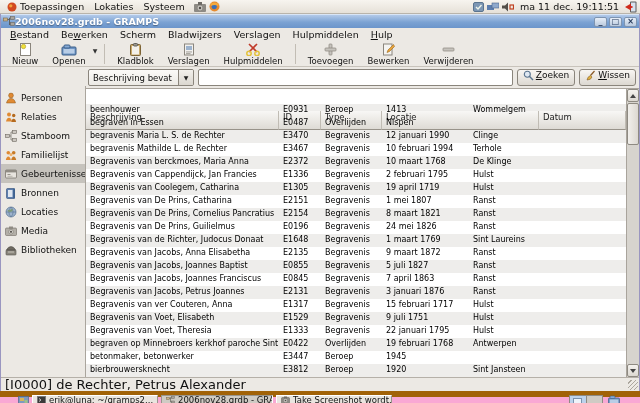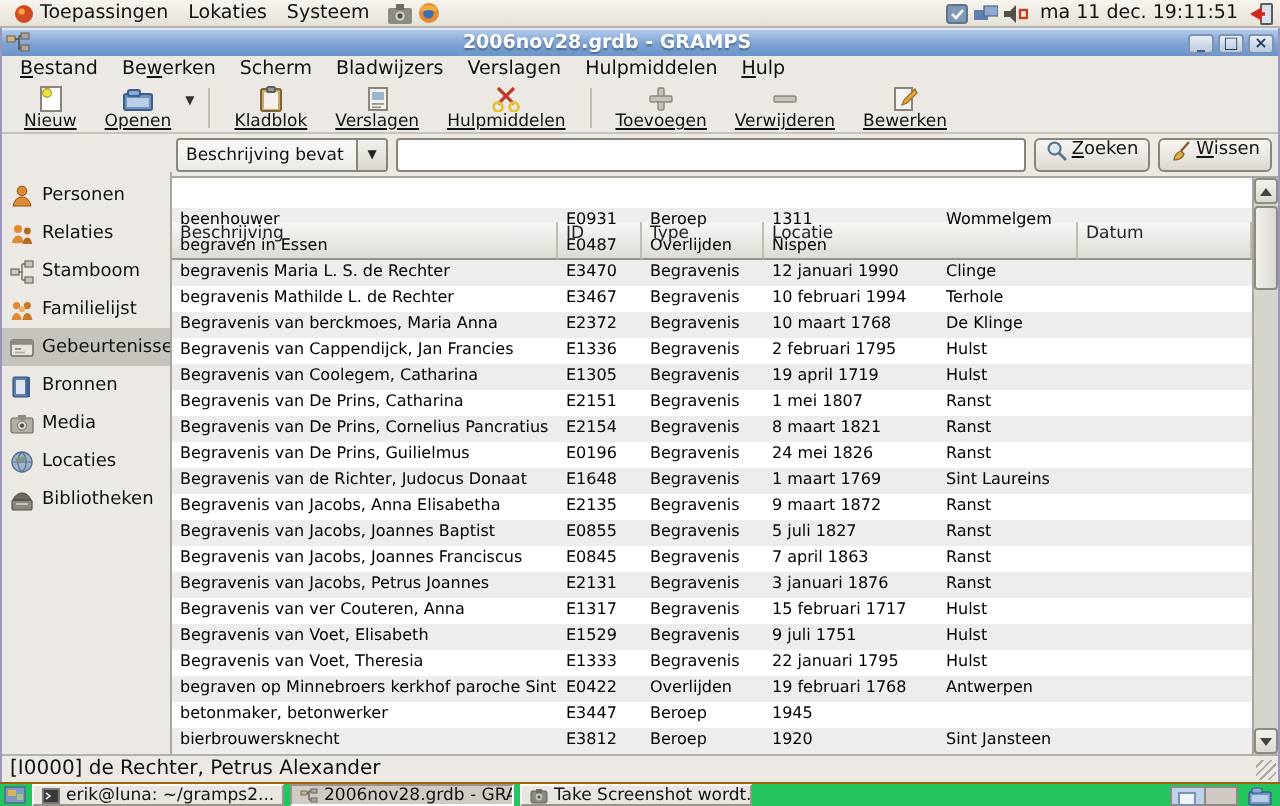--- a/index.html
+++ b/index.html
@@ -14,34 +14,34 @@
   .panel-menu { display:flex; align-items:center; gap:3px; padding:0 5px; height:100%; cursor:default; }
   .panel-right { margin-left:auto; display:flex; align-items:center; gap:3px; padding-right:1px; }
   .clock { font-size:9.5px; padding:0 3px; white-space:nowrap; }
 
   
   .window { position:absolute; top:14px; left:0; width:640px; height:377px;
     display:flex; flex-direction:column; background:#ece9e4; border:1px solid #9a96c0; border-top:none; border-bottom:none; }
   .titlebar { height:14px; flex:none; display:flex; align-items:center;
     background:linear-gradient(#b3cae9,#7ba2d3 55%,#6b95cb); border-top:1px solid #d9e5f5;
     padding:0 2px; }
-  .title-text { flex:1; text-align:center; color:#fff; font-weight:bold; font-size:9.5px;
+  .title-text { flex:1; text-align:left; color:#fff; font-weight:bold; font-size:9.5px;
     text-shadow:0 1px 1px rgba(0,0,0,.35); white-space:nowrap; overflow:hidden; }
   .win-btn { width:13px; height:10px; margin-left:2px; border:1px solid #7e94b0; border-radius:2px;
     background:linear-gradient(#e7eef8,#b9c9dd); color:#24395a; font-size:8px; line-height:8px;
     display:flex; align-items:center; justify-content:center; font-weight:bold; cursor:default; }
 
   .menubar { height:13px; flex:none; display:flex; align-items:center; font-size:9.5px;
     background:#ece9e4; padding-left:3px; }
   .menubar .mitem { padding:0 6px; height:100%; display:flex; align-items:center; cursor:default; }
 
   .toolbar { height:26px; flex:none; display:flex; align-items:flex-start; background:#ece9e4;
     border-bottom:1px solid #c8c3bb; padding:1px 4px 0 4px; }
   .tbtn { display:flex; flex-direction:column; align-items:center; justify-content:flex-start;
-    font-size:8.5px; padding:1px 7px 0 7px; height:24px; border-radius:2px; cursor:default;text-decoration:underline; }
+    font-size:8.5px; padding:1px 7px 0 7px; height:24px; border-radius:2px; cursor:default; }
   .tbtn .ticon { height:13px; display:flex; align-items:center; }
   .tsep { width:1px; height:20px; background:#c2bdb4; margin:2px 5px 0 5px; }
   .drop-arrow { font-size:6px; color:#333; padding:5px 2px 0 0; }
 
   .main { flex:1; display:flex; min-height:0; }
 
   
   .sidebar { width:85px; flex:none; background:#ece9e4; border-right:1px solid #aaa59d; padding-top:2px;margin-top:19px; }
   .side-item { height:19px; display:flex; align-items:center; gap:4px; padding:0 2px 0 4px;
     font-size:9px; white-space:nowrap; overflow:hidden; cursor:default; }
@@ -82,27 +82,27 @@
     border-left:1px solid #a9a49c; }
   .sbtn { position:absolute; left:0; right:0; height:13px; background:linear-gradient(#f4f2ee,#dcd8d1);
     border:1px solid #8e8a82; border-radius:2px; display:flex; align-items:center; justify-content:center; }
   .sbtn.up { top:0; } .sbtn.down { bottom:0; }
   .tri-up { width:0; height:0; border-left:3px solid transparent; border-right:3px solid transparent; border-bottom:4px solid #444; }
   .tri-down { width:0; height:0; border-left:3px solid transparent; border-right:3px solid transparent; border-top:4px solid #444; }
   .sthumb { position:absolute; left:0; right:0; top:14px; height:42px;
     background:linear-gradient(90deg,#f1efeb,#dcd8d1); border:1px solid #8e8a82; border-radius:2px; }
 
   .statusbar { height:14px; flex:none; background:#ece9e4; border-top:1px solid #b5b0a8;
-    font-size:10px; display:flex; align-items:center; padding-left:4px; position:relative; }
+    font-size:13px; display:flex; align-items:center; padding-left:4px; position:relative; }
   .grip { position:absolute; right:1px; bottom:1px; width:10px; height:10px;
     background:repeating-linear-gradient(135deg, transparent 0 2px, #aca79e 2px 3px); }
 
   
-  .taskbar { position:absolute; bottom:0; left:0; right:0; height:12px; background:#22c55e;
-    border-top:1px solid #a16207; display:flex; align-items:center; gap:3px; padding:0 2px; z-index:30; }
+  .taskbar { position:absolute; bottom:0; left:0; right:0; height:12px; background:#f9a8d4;
+    border-top:6px solid #a16207; display:flex; align-items:center; gap:3px; padding:0 18px; z-index:30; }
   .task { height:11px; display:flex; align-items:center; gap:3px; padding:0 4px; font-size:8.5px;
     border:1px solid; border-color:#fff #9a958c #9a958c #fff; background:#e9e5df;
     white-space:nowrap; overflow:hidden; cursor:default; }
   .task.active { background:#cfcbc4; border-color:#9a958c #fff #fff #9a958c; }
   .t1 { width:126px; } .t2 { width:112px; } .t3 { width:116px; }
   .ws-switch { margin-left:auto; display:flex; border:1px solid #8e8a82; height:10px; }
   .ws { width:16px; height:100%; background:#cfcbc4; position:relative; }
   .ws.active { background:#bcd2ec; }
   .ws.active::after { content:""; position:absolute; left:3px; top:2px; width:7px; height:5px;
     background:#eef3fa; border:1px solid #7b92ad; }
@@ -250,33 +250,33 @@
             <svg class="i" width="13" height="13" viewBox="0 0 13 13">
               <rect x="5" y="1" width="3" height="11" rx="0.8" fill="#c6c3bd" stroke="#8a857c" stroke-width="0.7"></rect>
               <rect x="1" y="5" width="11" height="3" rx="0.8" fill="#c6c3bd" stroke="#8a857c" stroke-width="0.7"></rect>
             </svg>
           </span>
         <span>Toevoegen</span>
       </div>
       <div class="tbtn">
         <span class="ticon">
             <svg class="i" width="13" height="13" viewBox="0 0 13 13">
-              <rect x="1" y="5" width="11" height="3" rx="0.8" fill="#c6c3bd" stroke="#8a857c" stroke-width="0.7"></rect>
-            </svg>
-          </span>
-        <span>Verwijderen</span>
-      </div>
-      <div class="tbtn">
-        <span class="ticon">
-            <svg class="i" width="13" height="13" viewBox="0 0 13 13">
               <rect x="1.5" y="1" width="8.5" height="11" fill="#f5f4f1" stroke="#8a857c"></rect>
               <path d="M11.5 1.5 L6 7 L5 9.5 L7.5 8.5 L12.5 3.5 Z" fill="#e8a33c" stroke="#9a6a1e" stroke-width="0.6"></path>
             </svg>
           </span>
         <span>Bewerken</span>
+      </div>
+      <div class="tbtn">
+        <span class="ticon">
+            <svg class="i" width="13" height="13" viewBox="0 0 13 13">
+              <rect x="1" y="5" width="11" height="3" rx="0.8" fill="#c6c3bd" stroke="#8a857c" stroke-width="0.7"></rect>
+            </svg>
+          </span>
+        <span>Verwijderen</span>
       </div>
     </div>
 
     <div class="main">
 
       <div class="sidebar">
         <div class="side-item">
           <svg class="i" width="12" height="12" viewBox="0 0 12 12">
               <circle cx="6" cy="3.5" r="2.4" fill="#e08a33" stroke="#8c5618" stroke-width="0.5"></circle>
               <path d="M1.5 11 q1 -4.5 4.5 -4.5 q3.5 0 4.5 4.5 z" fill="#e08a33" stroke="#8c5618" stroke-width="0.5"></path>
@@ -323,34 +323,34 @@
         <div class="side-item">
           <svg class="i" width="12" height="12" viewBox="0 0 12 12">
               <rect x="1.5" y="1.5" width="8" height="10" rx="1" fill="#5d7eae" stroke="#2f4e78" stroke-width="0.6"></rect>
               <rect x="8.2" y="1.5" width="1.8" height="10" fill="#3f618e"></rect>
               <rect x="3" y="3" width="4.5" height="7" fill="#dfe6ef"></rect>
             </svg>
           <span>Bronnen</span>
         </div>
         <div class="side-item">
           <svg class="i" width="12" height="12" viewBox="0 0 12 12">
+              <circle cx="6" cy="6" r="5" fill="#9db3cd" stroke="#55708f" stroke-width="0.7"></circle>
+              <path d="M1 6 h10 M6 1 a7 7 0 0 1 0 10 M6 1 a7 7 0 0 0 0 10" stroke="#55708f" stroke-width="0.6" fill="none"></path>
+              <path d="M2.5 3.5 q2 1.5 3 0 q1.5 -1 2.5 0.5 q-1 2 -3 2 q-2.5 0 -2.5 -2.5" fill="#7d9a78"></path>
+            </svg>
+          <span>Locaties</span>
+        </div>
+        <div class="side-item">
+          <svg class="i" width="12" height="12" viewBox="0 0 12 12">
               <rect x="0.5" y="3" width="11" height="7.5" rx="1" fill="#b3afa7" stroke="#6e6a62" stroke-width="0.6"></rect>
               <rect x="4" y="1.5" width="4" height="2.5" fill="#8f8b83"></rect>
               <circle cx="6" cy="6.8" r="2.3" fill="#dcd9d3" stroke="#6e6a62" stroke-width="0.5"></circle>
               <circle cx="6" cy="6.8" r="1.1" fill="#55524c"></circle>
             </svg>
           <span>Media</span>
-        </div>
-        <div class="side-item">
-          <svg class="i" width="12" height="12" viewBox="0 0 12 12">
-              <circle cx="6" cy="6" r="5" fill="#9db3cd" stroke="#55708f" stroke-width="0.7"></circle>
-              <path d="M1 6 h10 M6 1 a7 7 0 0 1 0 10 M6 1 a7 7 0 0 0 0 10" stroke="#55708f" stroke-width="0.6" fill="none"></path>
-              <path d="M2.5 3.5 q2 1.5 3 0 q1.5 -1 2.5 0.5 q-1 2 -3 2 q-2.5 0 -2.5 -2.5" fill="#7d9a78"></path>
-            </svg>
-          <span>Locaties</span>
         </div>
         <div class="side-item">
           <svg class="i" width="12" height="12" viewBox="0 0 12 12">
               <rect x="1" y="6" width="10" height="5" rx="0.8" fill="#8a867c" stroke="#55524a" stroke-width="0.6"></rect>
               <path d="M1.5 6 q1.5 -3.5 4.5 -3.5 q3 0 4.5 3.5 z" fill="#6e6a60" stroke="#44423c" stroke-width="0.5"></path>
               <rect x="3" y="7.5" width="6" height="1" fill="#c6c2b8"></rect>
             </svg>
           <span>Bibliotheken</span>
         </div>
       </div>
@@ -385,21 +385,21 @@
             <div class="hcell c-id">ID</div>
             <div class="hcell c-type">Type</div>
             <div class="hcell c-loc">Locatie</div>
             <div class="hcell c-datum">Datum</div>
           </div>
           <div>
   <div class="trow">
     <div class="cell c-desc">beenhouwer</div>
     <div class="cell c-id">E0931</div>
     <div class="cell c-type">Beroep</div>
-    <div class="cell c-datum">1311</div>
+    <div class="cell c-datum">1413</div>
     <div class="cell c-loc">Wommelgem</div>
   </div>
 
   <div class="trow">
     <div class="cell c-desc">begraven in Essen</div>
     <div class="cell c-id">E0487</div>
     <div class="cell c-type">Overlijden</div>
     <div class="cell c-loc">Nispen</div>
   </div>
 

